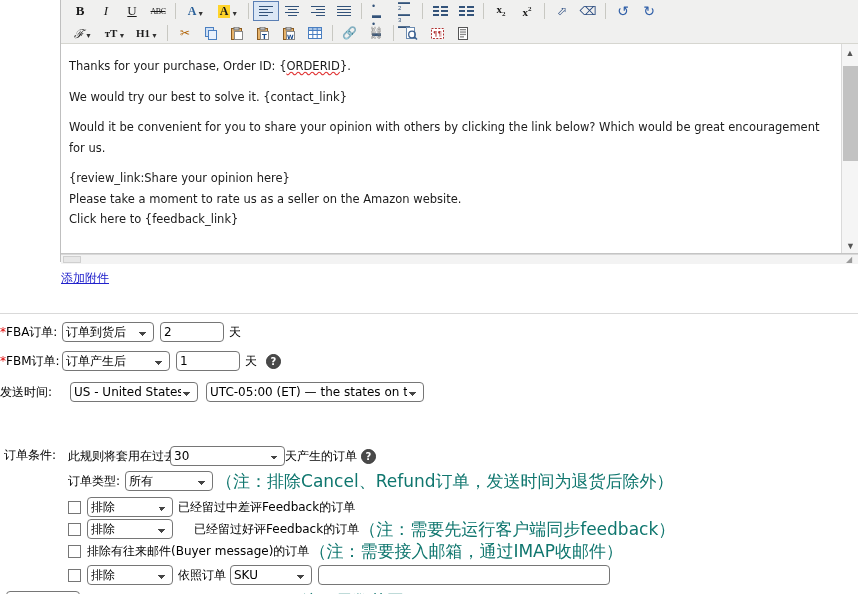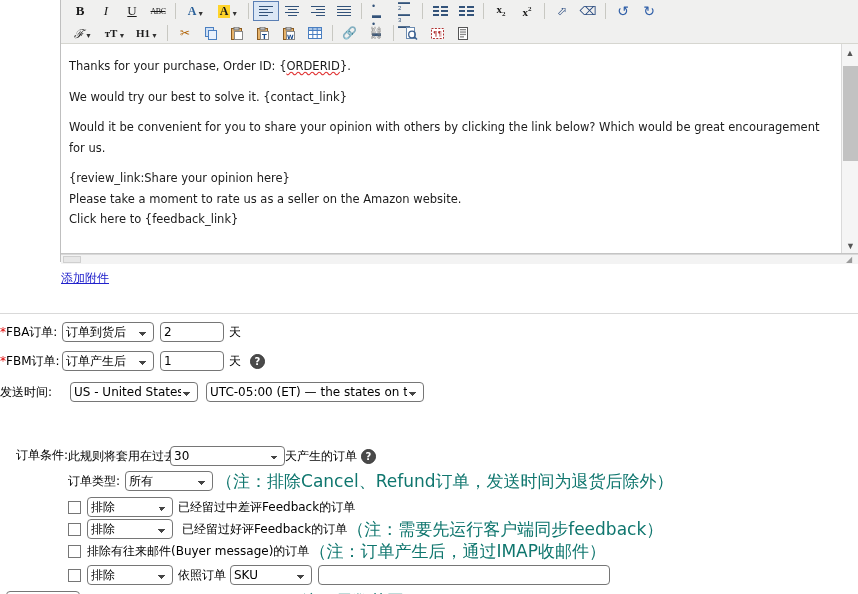--- a/index.html
+++ b/index.html
@@ -172,21 +172,21 @@
     font-family: "DejaVu Sans", sans-serif;
     cursor: pointer; margin: 0 4px;
     border: 1px solid #3a3a3a;
   }
   .note { color: #0f766e; font-family: "DejaVu Sans", sans-serif; font-size: 17px; }
   .plain { font-family: "DejaVu Sans", sans-serif; font-size: 12px; color:#000; }
 
   .cond-block { position: absolute; left: 0; top: 445px; width: 858px; }
   .cond-label {
     position: absolute; left: 4px; top: 2px; width: 62px;
-    font-size:12px; font-family:"DejaVu Sans", sans-serif;margin-left:12px;
+    font-size:12px; font-family:"DejaVu Sans", sans-serif;
   }
   .cond-rows { margin-left: 68px; }
   .crow { display: flex; align-items: center; height: 22px; }
 
   input.chk {
     -webkit-appearance: none; appearance: none;
     width: 13px; height: 13px; border: 1px solid #767676; background: #fff;
     margin: 0 6px 0 0; cursor: pointer; border-radius: 0;
   }
   input.chk:checked::after {
@@ -437,21 +437,21 @@
       <div class="lbl"><span class="req">*</span><span>FBA订单:</span></div>
       <select class="sel" style="width:92px">
         <option>订单到货后</option>
       </select>
       <input class="txt" style="width: 64px; margin-left: 6px;" value="2">
       <span class="unit">天</span>
     </div>
 
     <div class="row">
       <div class="lbl"><span class="req">*</span><span>FBM订单:</span></div>
-      <select class="sel" style="width:92px">
+      <select class="sel" style="width:108px">
         <option>订单产生后</option>
       </select>
       <input class="txt" style="width: 64px; margin-left: 6px;" value="1">
       <span class="unit">天</span>
       <span class="help">?</span>
     </div>
 
     <div class="row" style="margin-top:11px">
       <div class="lbl">发送时间:</div>
       <select class="sel" style="width:128px;margin-left:8px">
@@ -490,28 +490,28 @@
           <option>排除</option>
         </select>
         <span class="plain" style="margin-left:5px">已经留过中差评Feedback的订单</span>
       </div>
 
       <div class="crow">
         <input type="checkbox" class="chk" style="">
         <select class="sel" style="width:86px">
           <option>排除</option>
         </select>
-        <span class="plain" style="margin-left:9px">已经留过好评Feedback的订单</span>
+        <span class="plain" style="margin-left:21px">已经留过好评Feedback的订单</span>
         <span class="note">（注：需要先运行客户端同步feedback）</span>
       </div>
 
       <div class="crow">
         <input type="checkbox" class="chk" style="">
         <span class="plain">排除有往来邮件(Buyer message)的订单</span>
-        <span class="note">（注：订单产生后，通过IMAP收邮件）</span>
+        <span class="note">（注：需要接入邮箱，通过IMAP收邮件）</span>
       </div>
 
       <div class="crow" style="margin-top:2px">
         <input type="checkbox" class="chk" style="">
         <select class="sel" style="width:86px">
           <option>排除</option>
         </select>
         <span class="plain" style="margin-left:5px">依照订单</span>
         <select class="sel" style="width:82px;margin-left:4px">
           <option>SKU</option>

